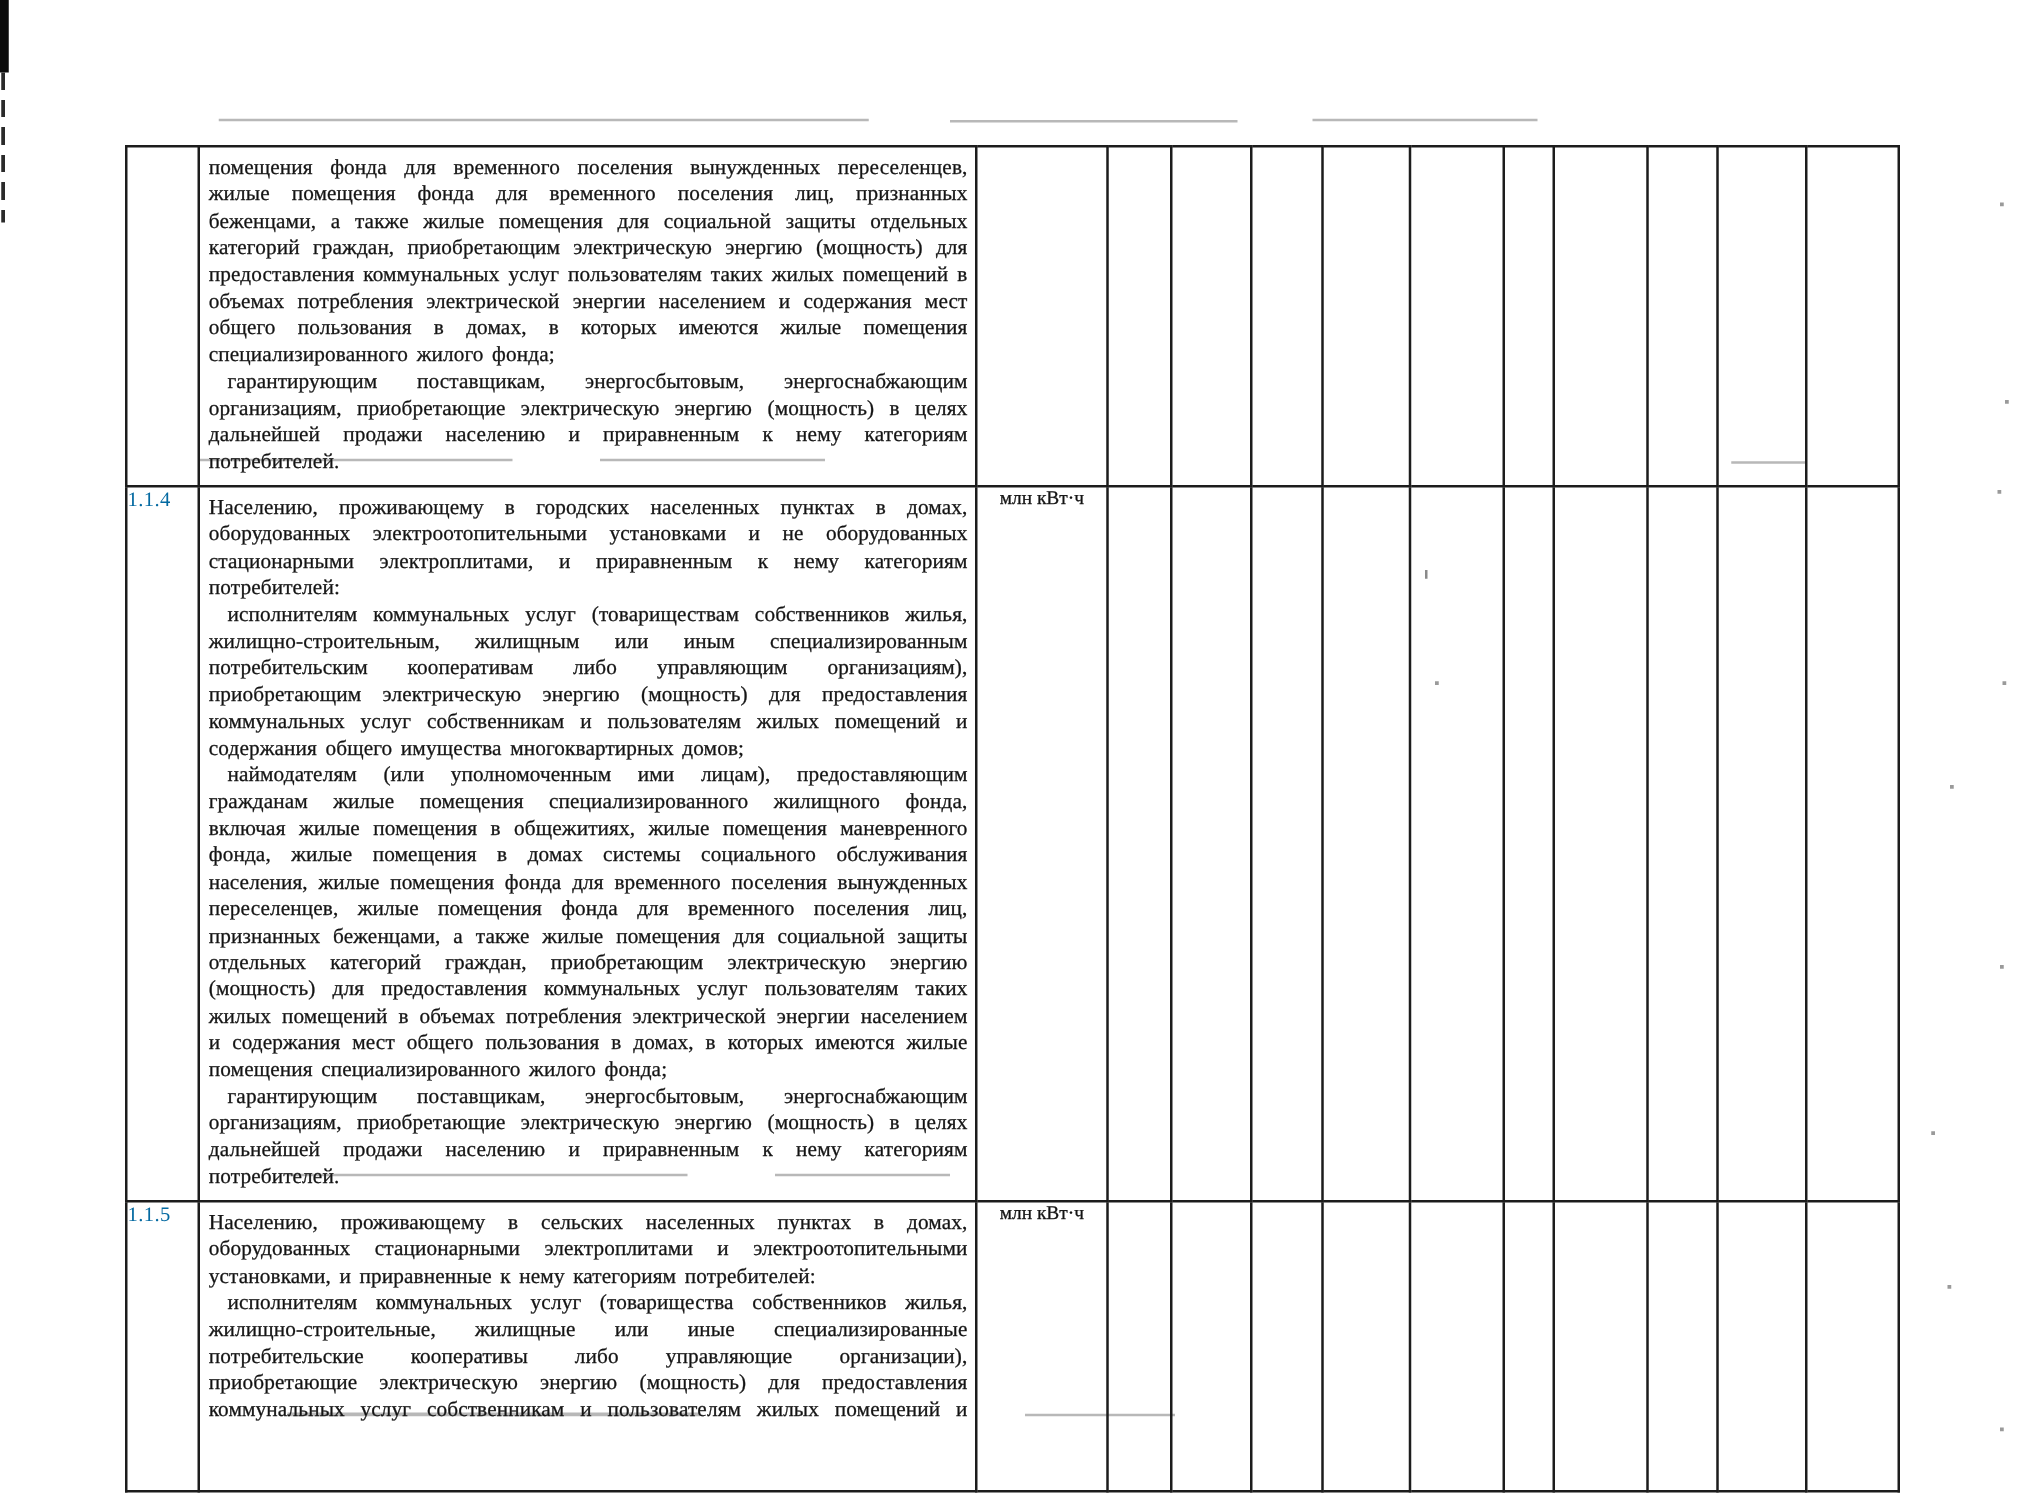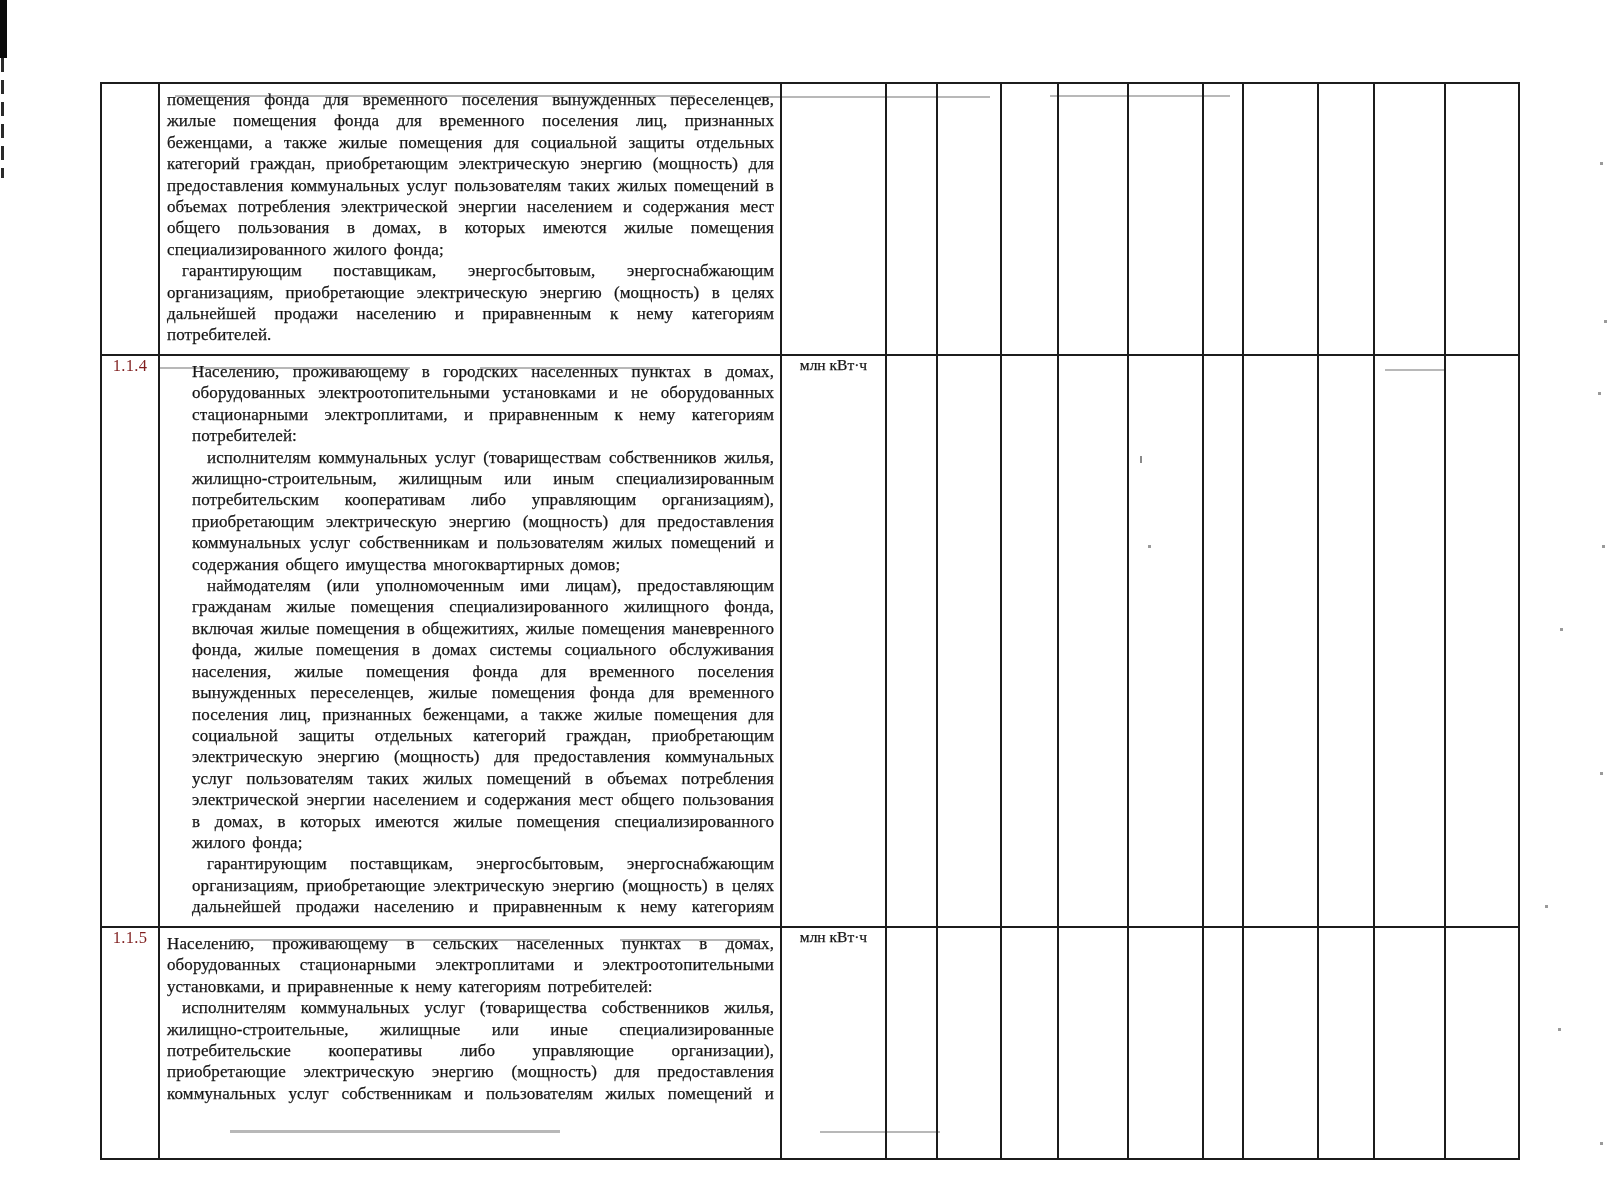--- a/index.html
+++ b/index.html
@@ -9,47 +9,46 @@
     overflow: hidden;
     font-family: "Liberation Serif", "DejaVu Serif", serif;
   }
   .page {
     position: relative;
     width: 1618px; height: 1200px;
     background: #ffffff;
   }
   table.doc-table {
     position: absolute;
-    left: 100px; top: 82px;
+    left: 100px; top: 116px;
     width: 1418px; height: 1028px;
     border-collapse: collapse;
     table-layout: fixed;
   }
   table.doc-table td {
     border: 2px solid #1c1c1c;
     vertical-align: top;
     padding: 0;
     background: transparent;
   }
   tr.r0 { height: 272px; }
   tr.r1 { height: 572px; }
   tr.r2 { height: 232px; }
   td.num {
-    text-align: center;
     padding-top: 8px;
     font-size: 16.5px;
-    color: #7f1d1d;
+    color: #0369a1;
     letter-spacing: .3px;
   }
   td.txt .clip {
     overflow: hidden;
     padding: 5px 6px 0 7px;
   }
   tr.r0 td.txt .clip { height: 262px; }
-  tr.r1 td.txt .clip { height: 560px; margin-left: 25px; }
+  tr.r1 td.txt .clip { height: 560px; }
   tr.r2 td.txt .clip { height: 174px; }
   td.txt p {
     margin: 0;
     text-align: justify;
     font-size: 17px;
     line-height: 21.4px;
     color: #131313;
     letter-spacing: .1px;
     word-spacing: 2.5px;
     -webkit-text-stroke: .25px #222;

